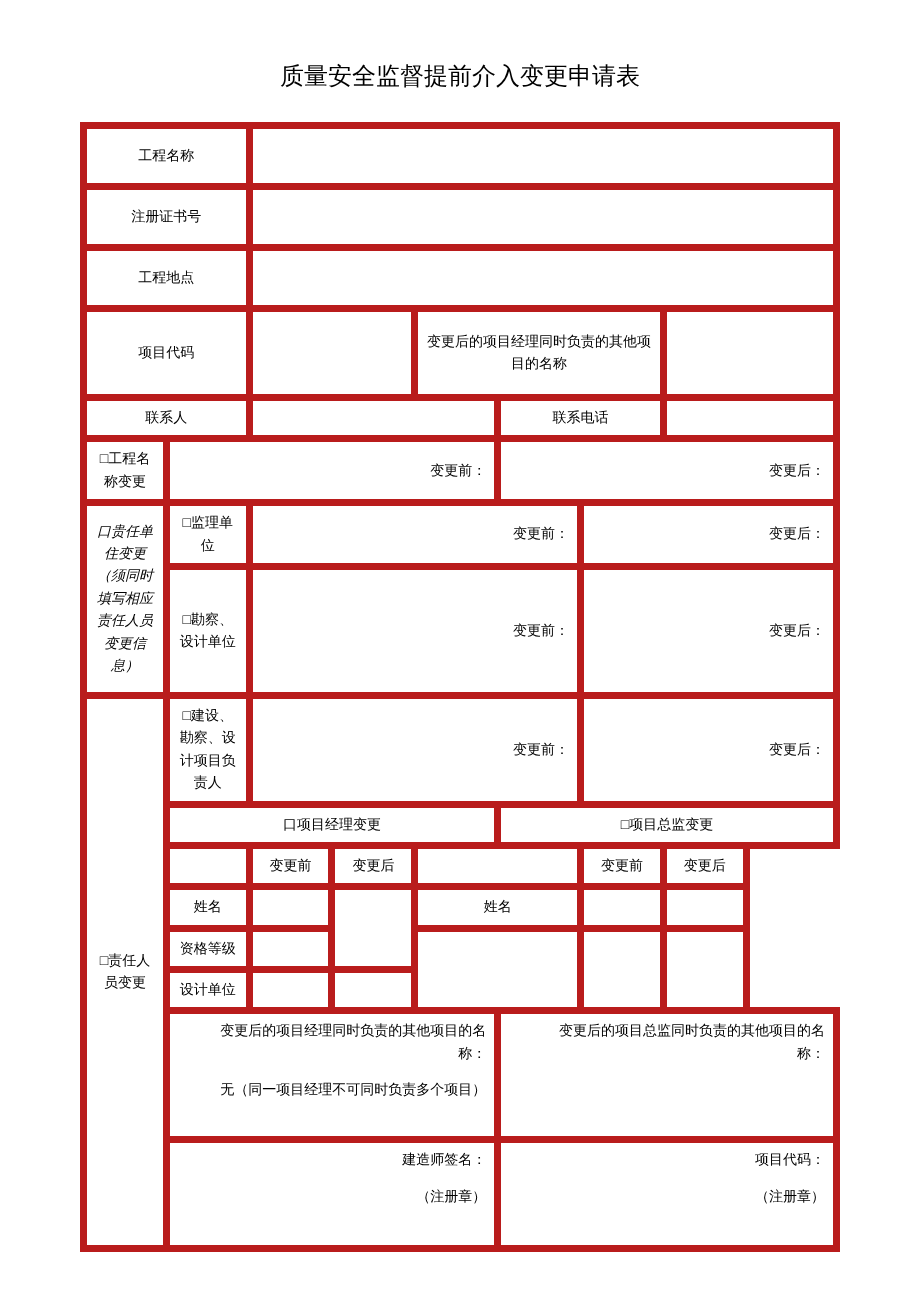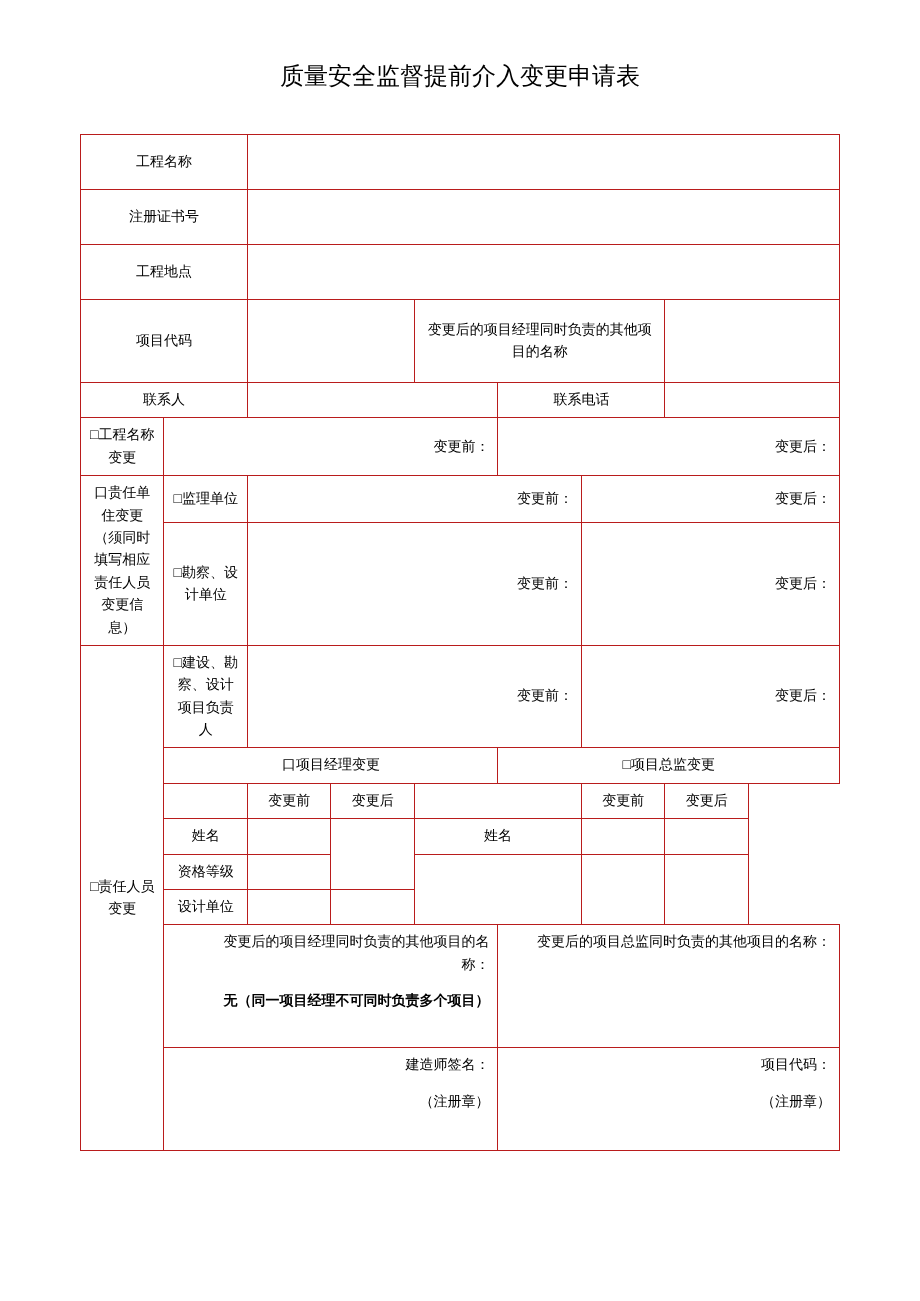--- a/index.html
+++ b/index.html
@@ -11,30 +11,30 @@
     color: #000;
   }
   .page {
     width: 760px;
     margin: 0 auto;
   }
   h1 {
     text-align: center;
     font-weight: normal;
     font-size: 24px;
-    margin: 20px 0 42px;
+    margin: 20px 0 30px;
     font-family: "SimSun", "宋体", serif;
   }
   table {
     border-collapse: collapse;
     width: 100%;
     table-layout: fixed;
   }
   td {
-    border: 1px solid #b91c1c;
+    border: 7px solid #b91c1c;
     padding: 6px 8px;
     vertical-align: middle;
     text-align: center;
     word-break: break-all;
     line-height: 1.6;
   }
   .tall { height: 42px; }
   .taller { height: 70px; }
   .vtall { height: 110px; }
   .left { text-align: right; }
@@ -93,21 +93,21 @@
       <td class="tall">□工程名称变更</td>
       <td colspan="4" class="left">
         <span class="indent">变更前：</span>
       </td>
       <td colspan="4" class="left">
         <span class="indent">变更后：</span>
       </td>
     </tr>
 
     <tr>
-      <td rowspan="2" style="white-space:pre-line;">口贵任单住变更（须同时
+      <td rowspan="2" style="white-space:pre-line;font-style:italic;">口贵任单住变更（须同时
 填写相应责任人员变更信
 息）</td>
       <td>□监理单位</td>
       <td colspan="4" class="left">
         <span>变更前：</span>
       </td>
       <td colspan="3" class="left">
         <span>变更后：</span>
       </td>
     </tr>
@@ -166,21 +166,21 @@
     <tr>
       <td>设计单位</td>
       <td></td>
       <td></td>
     </tr>
 
     <tr>
       <td colspan="4" class="left" style="height:110px; vertical-align:top;">
         <div style="text-indent:2em;">变更后的项目经理同时负责的其他项目的名称：</div>
         <div style="height:14px;"></div>
-        <div style="text-indent:2em;font-weight:bold;">无（同一项目经理不可同时负责多个项目）</div>
+        <div style="text-indent:2em;">无（同一项目经理不可同时负责多个项目）</div>
       </td>
       <td colspan="4" class="left" style="vertical-align:top;">
         <div style="text-indent:2em;">变更后的项目总监同时负责的其他项目的名称：</div>
       </td>
     </tr>
 
     <tr>
       <td colspan="4" class="left" style="height:90px; vertical-align:top;">
         <div>建造师签名：</div>
         <div style="height:14px;"></div>

